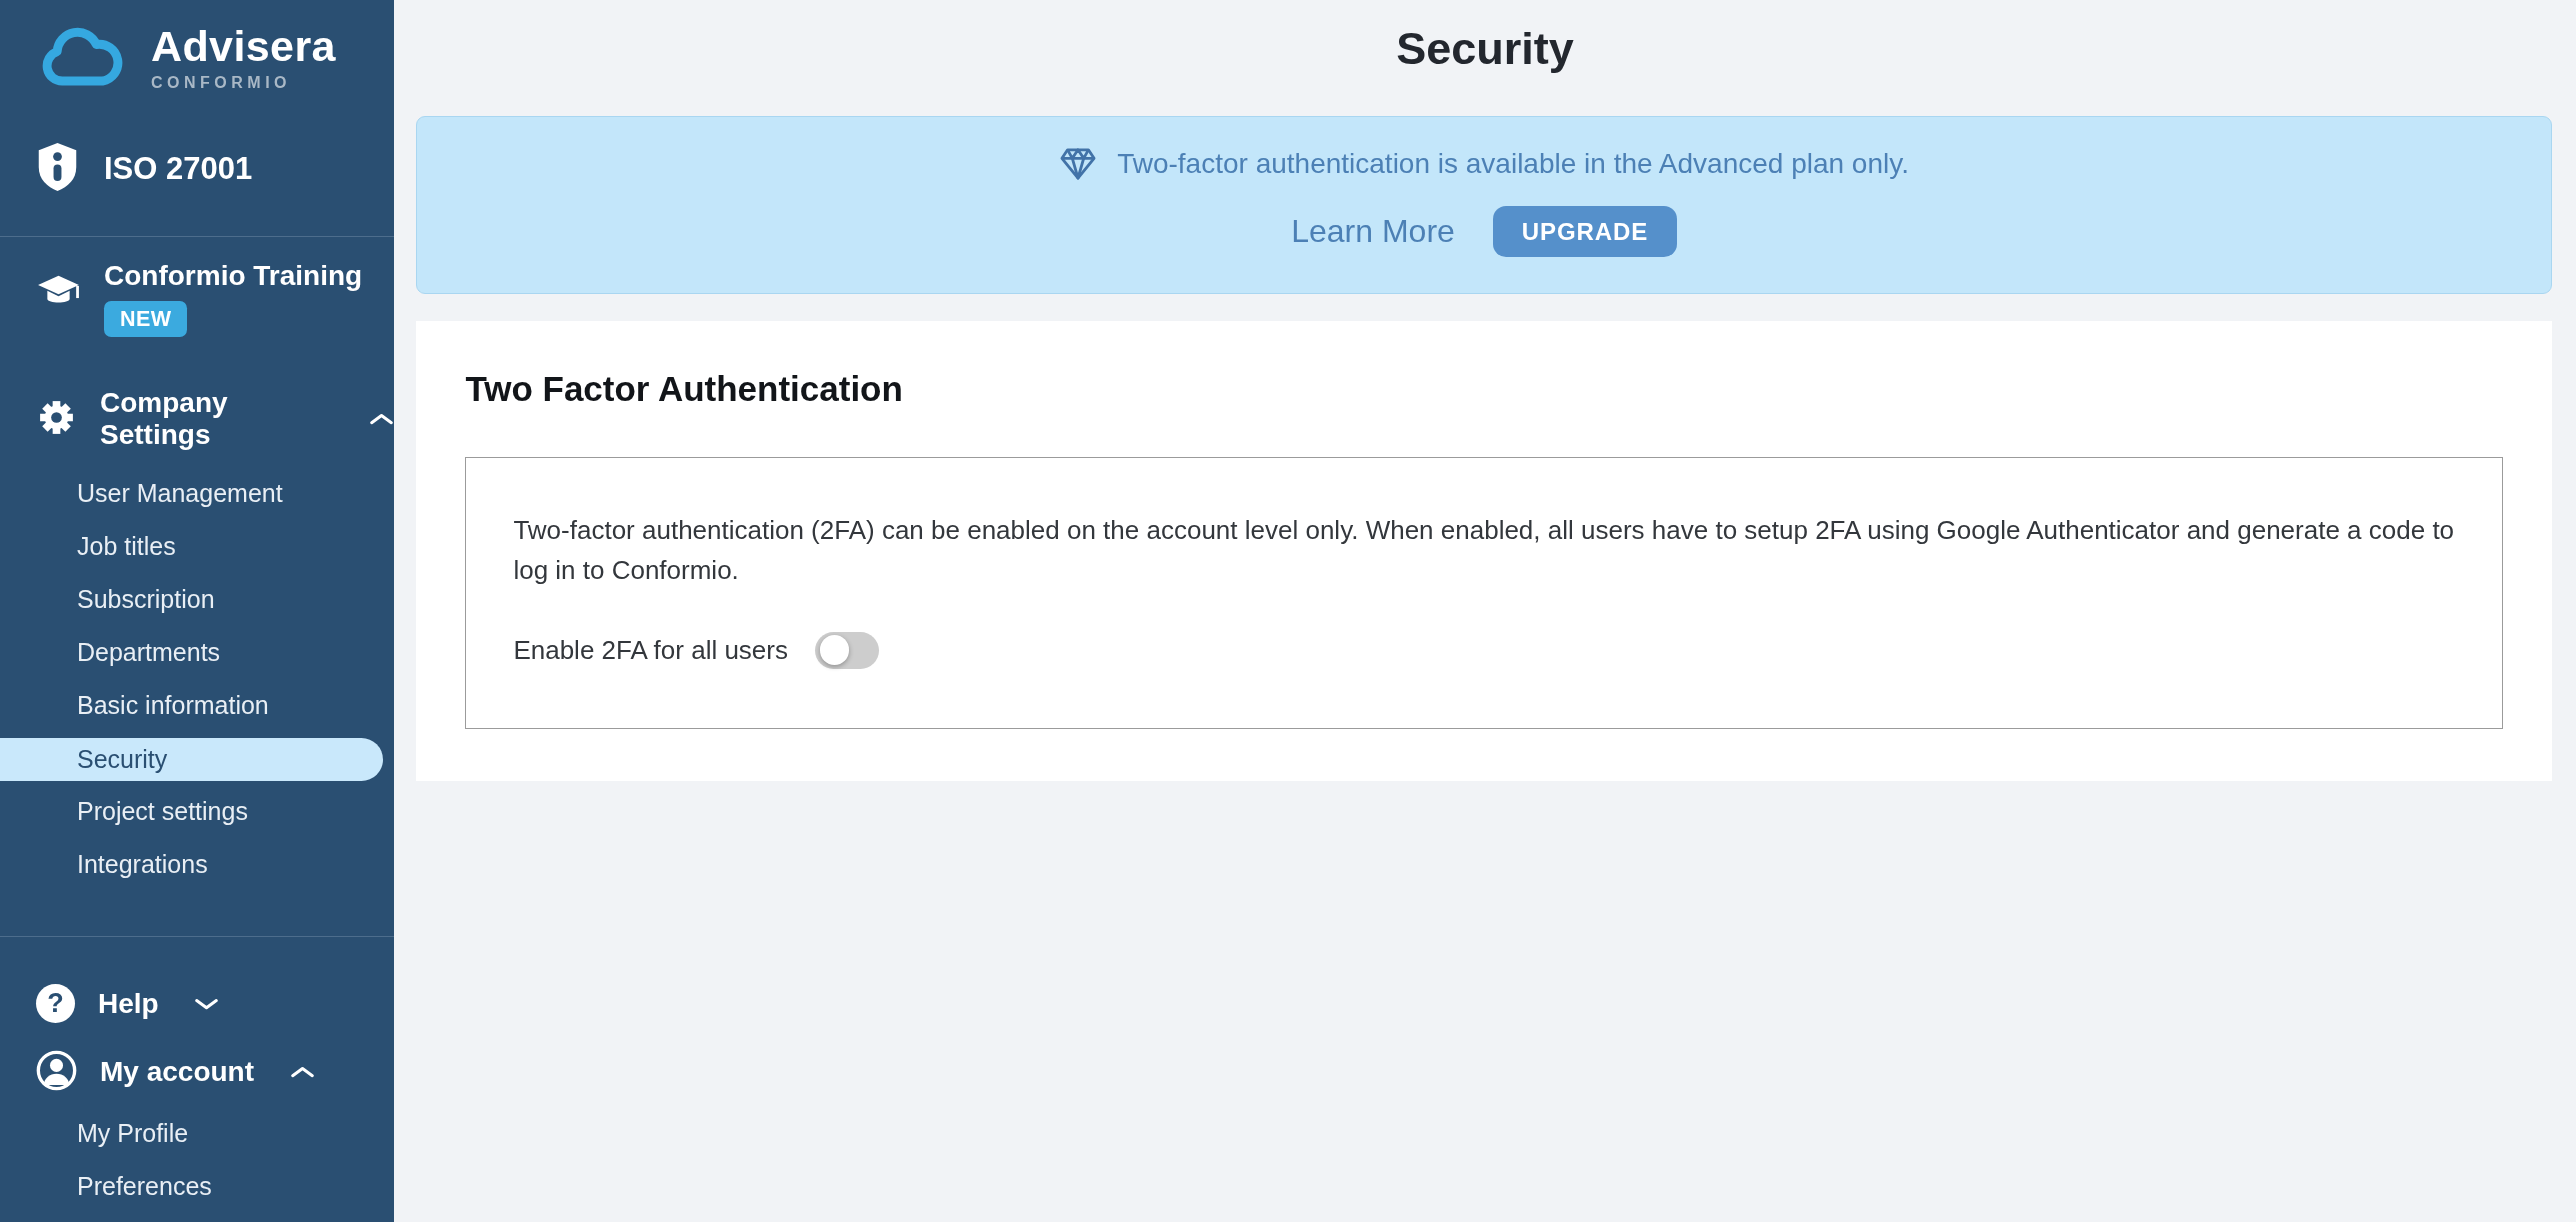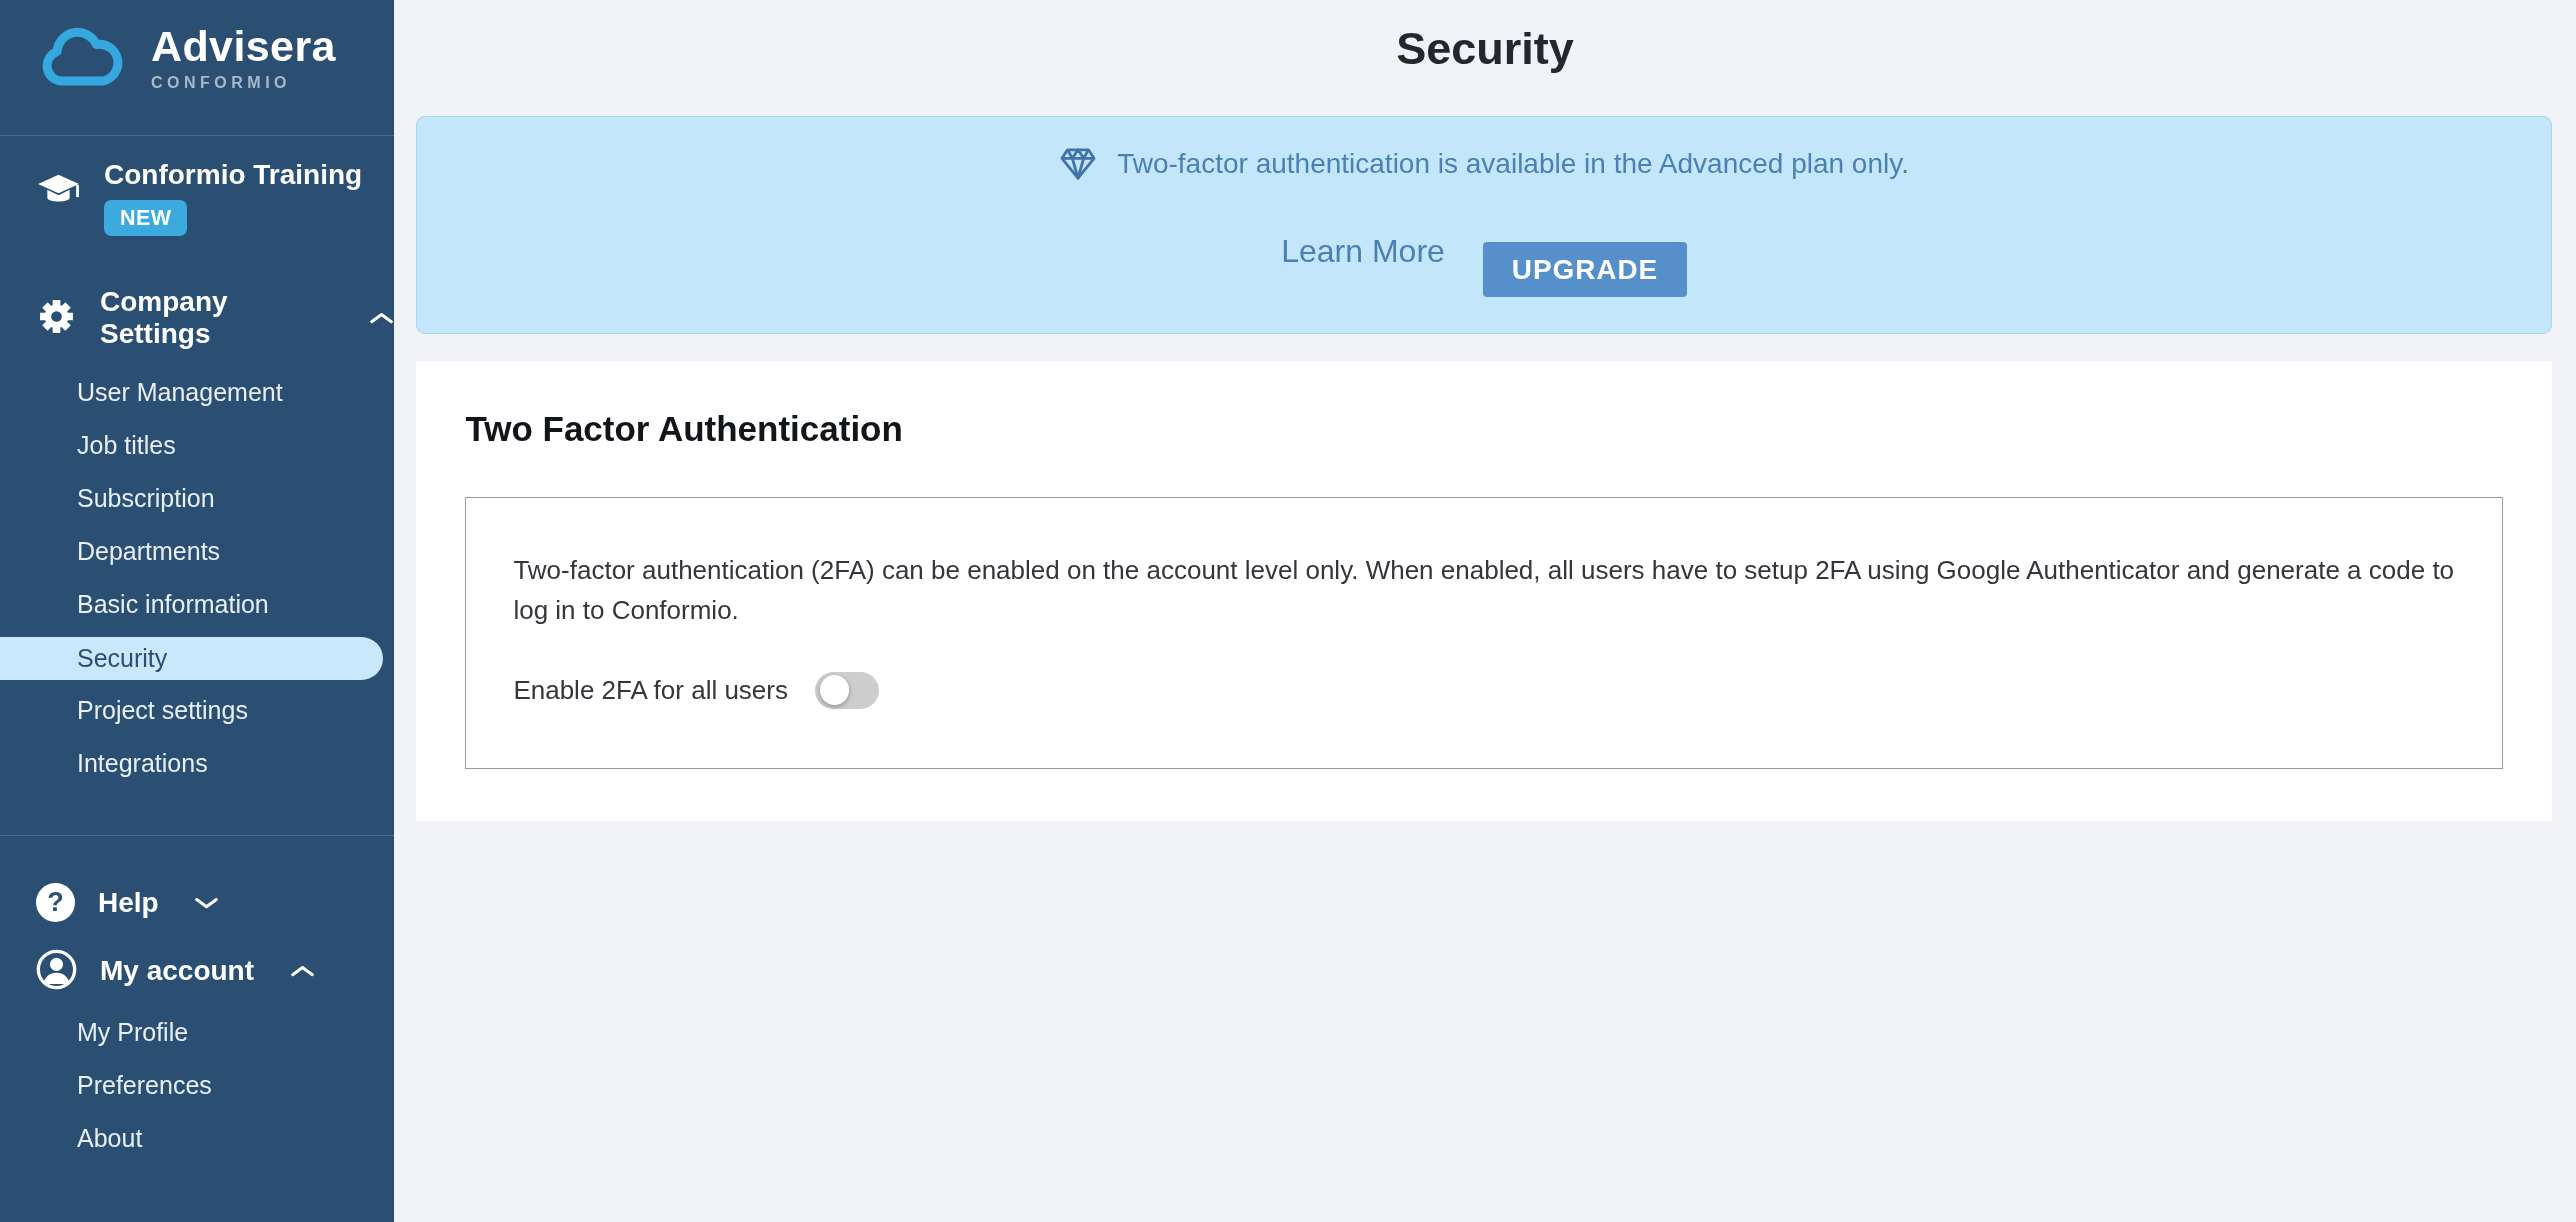--- a/index.html
+++ b/index.html
@@ -149,27 +149,26 @@
   .learn-more {
     color: #4C80B5;
     font-size: 32px;
     cursor: pointer;
   }
   .upgrade-btn {
     background: #5590CB;
     color: #fff;
     border: none;
     font-family: "Liberation Sans", sans-serif;
-    font-size: 28px;
+    font-size: 24px;
     font-weight: 700;
     letter-spacing: 0.9px;
     padding: 11.6px 29px;
-    border-radius: 4px;
+    border-radius: 13px;
     cursor: pointer;
-    margin-top: 36px;
   }
   .card {
     margin: 27px 24px 0 22.4px;
     background: #FFFFFF;
     padding: 48px 49px 52px;
   }
   .card-heading {
     font-size: 35px;
     font-weight: 700;
     color: #121519;
@@ -219,20 +218,30 @@
       <svg width="89" height="68" viewBox="0 0 100 76">
         <path d="M77 65 H32 a17 17 0 0 1 -6 -33 a23 23 0 0 1 44 -8 a18 18 0 0 1 7 41z" fill="none" stroke="#35A8E0" stroke-width="10" stroke-linejoin="round" stroke-linecap="round"></path>
       </svg>
     </span>
     <span class="brand-col">
       <div class="brand-name">Advisera</div>
       <div class="brand-product">CONFORMIO</div>
     </span>
   </div>
 
+  <div class="iso-row">
+    <span>
+      <svg width="43" height="50" viewBox="0 0 40 48">
+        <path d="M20 1 L38 8 V24 C38 36 30 43 20 47 C10 43 2 36 2 24 V8 Z" fill="#fff"></path>
+        <circle cx="20" cy="14" r="4.2" fill="#2A4F72"></circle>
+        <rect x="16.2" y="21.5" width="7.6" height="16" rx="3.8" fill="#2A4F72"></rect>
+      </svg>
+    </span>
+    <span class="iso-label">ISO 27001</span>
+  </div>
 
   <div class="divider"></div>
 
   <div class="training-row">
     <span style="margin-top:12.5px;">
       <svg width="45" height="39" viewBox="0 0 48 42">
         <polygon points="24,3 46,13 24,23 2,13" fill="#fff"></polygon>
         <path d="M12 19 v9 c0 5 24 5 24 0 v-9 l-12 6 z" fill="#fff"></path>
         <line x1="44.5" y1="14" x2="44.5" y2="27" stroke="#fff" stroke-width="3"></line>
       </svg>

